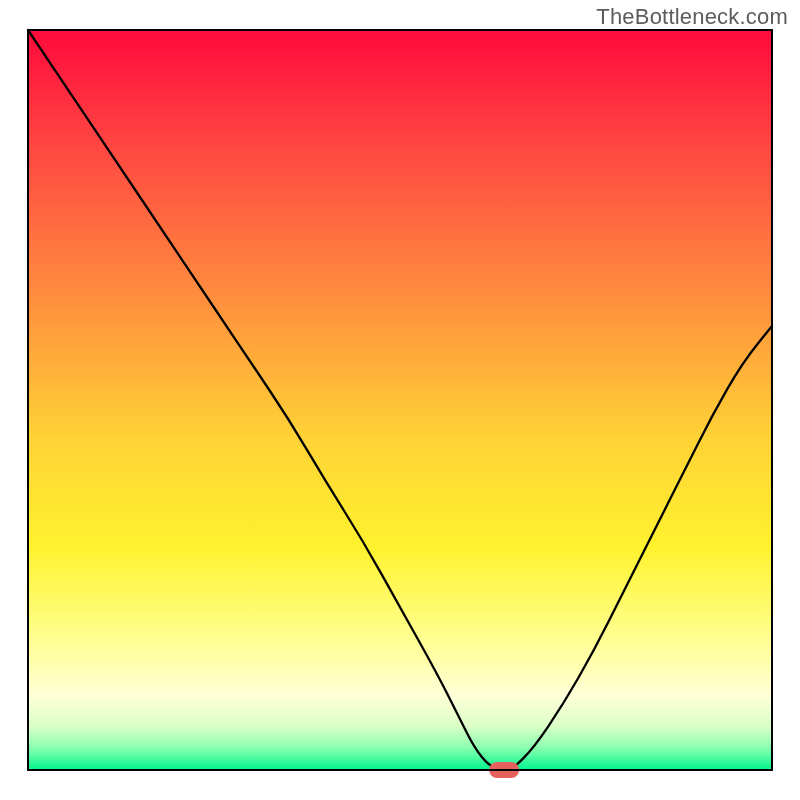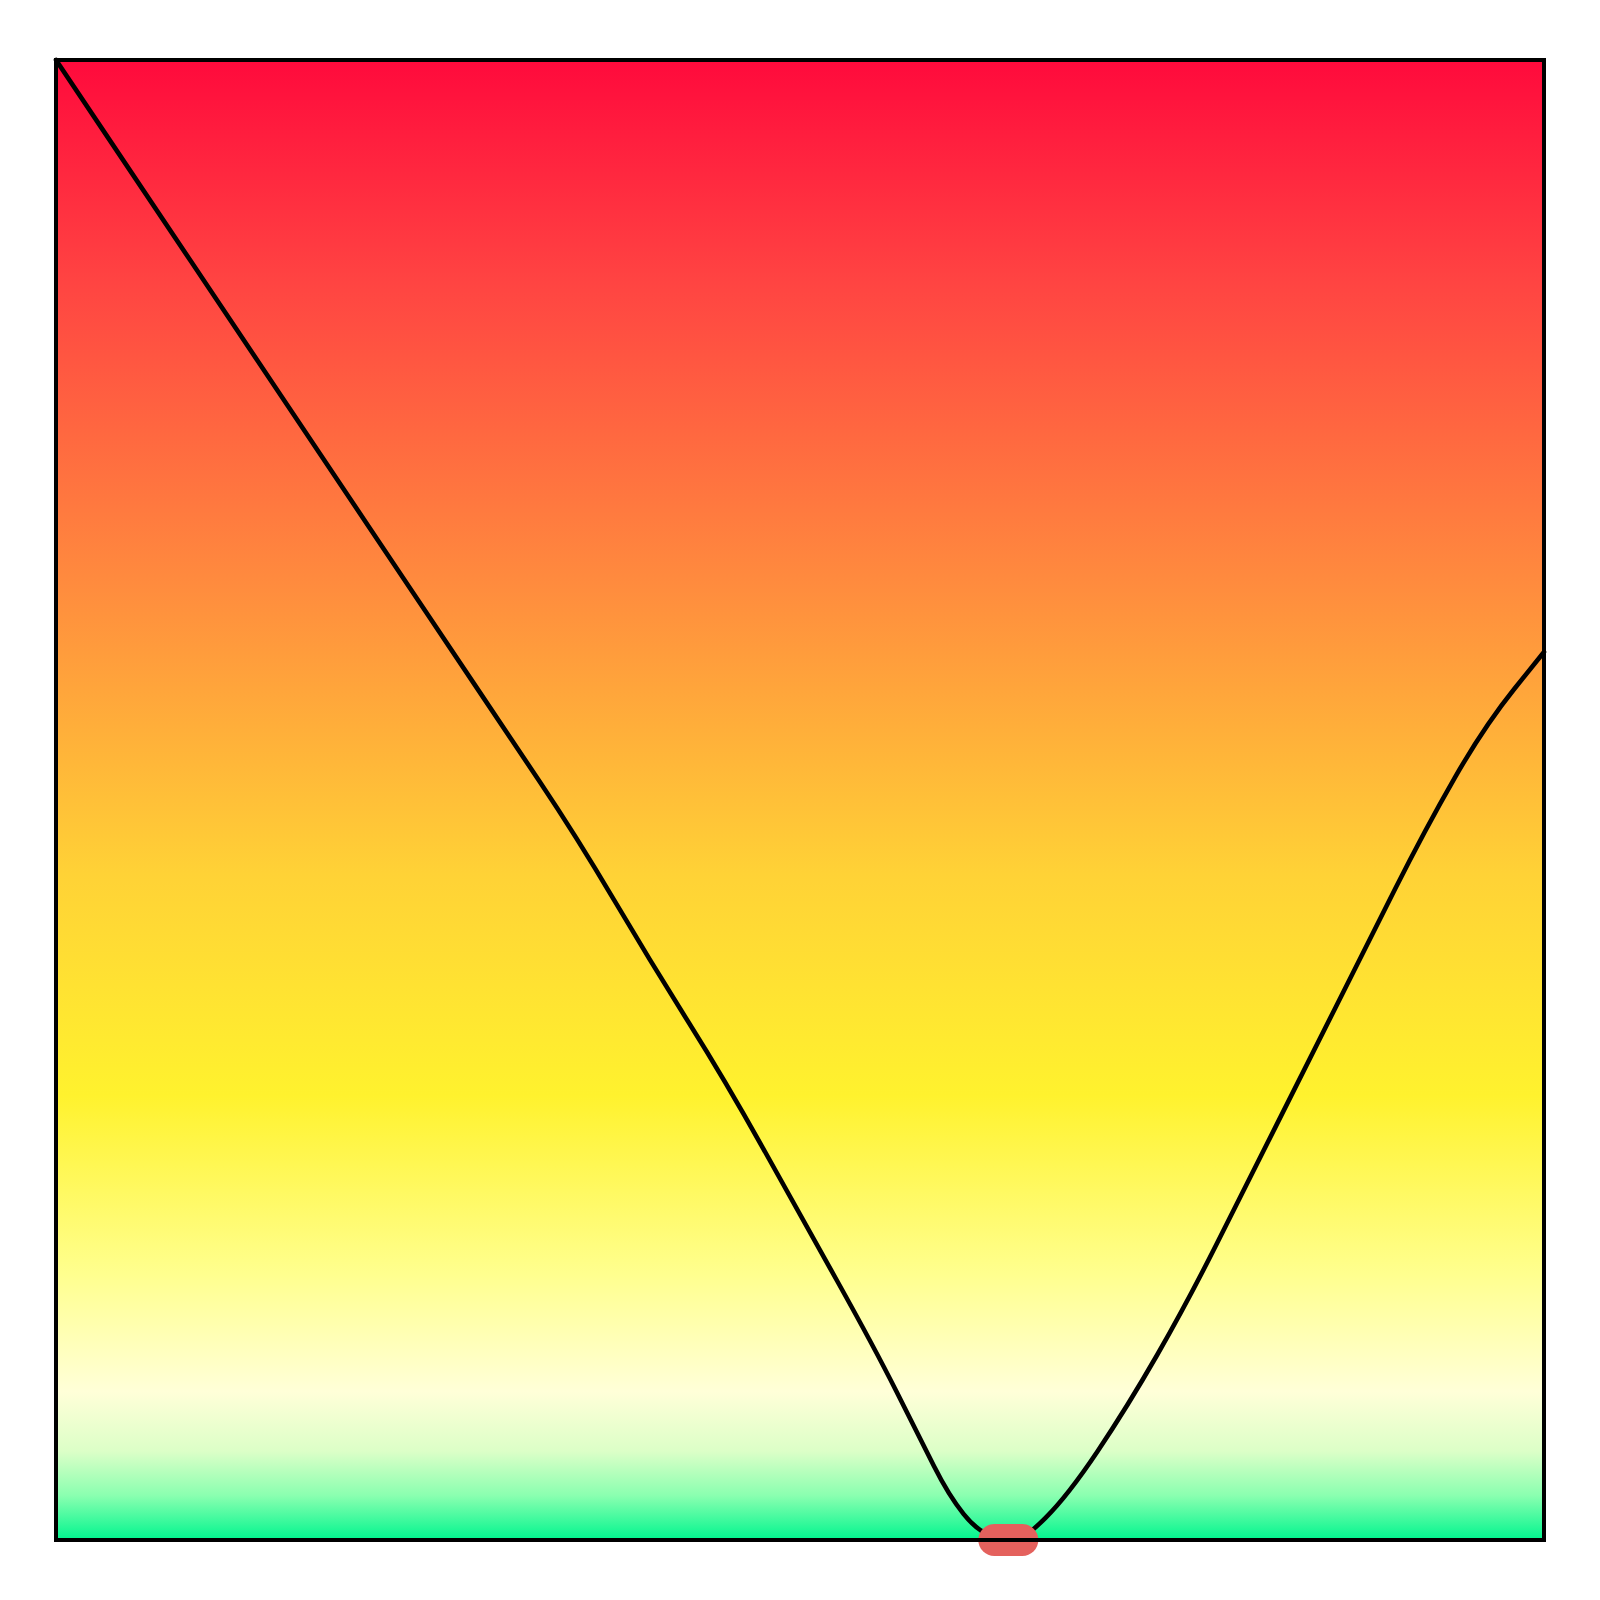--- a/index.html
+++ b/index.html
@@ -49,20 +49,21 @@
   .border {
     fill: none;
     stroke: #000;
     stroke-width: 2;
   }
 </style>
 </head>
 <body>
 
 <div class="container">
+  <div class="watermark">TheBottleneck.com</div>
 
   <svg class="chart" viewBox="0 0 800 800">
     <defs>
       <linearGradient id="bg-grad" x1="0" y1="0" x2="0" y2="1">
           <stop offset="0%" stop-color="#ff0a3c"></stop>
           <stop offset="15%" stop-color="#ff4442"></stop>
           <stop offset="35%" stop-color="#ff8a3e"></stop>
           <stop offset="55.00000000000001%" stop-color="#ffd236"></stop>
           <stop offset="70%" stop-color="#fff22e"></stop>
           <stop offset="82%" stop-color="#ffff8e"></stop>

